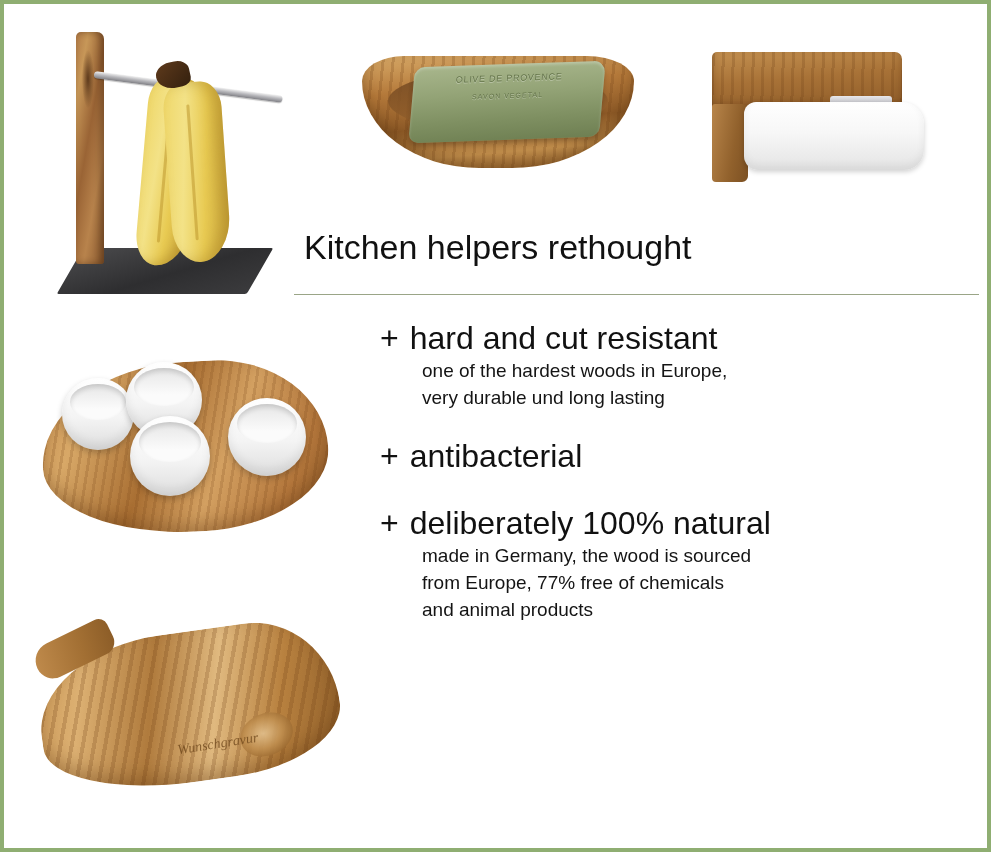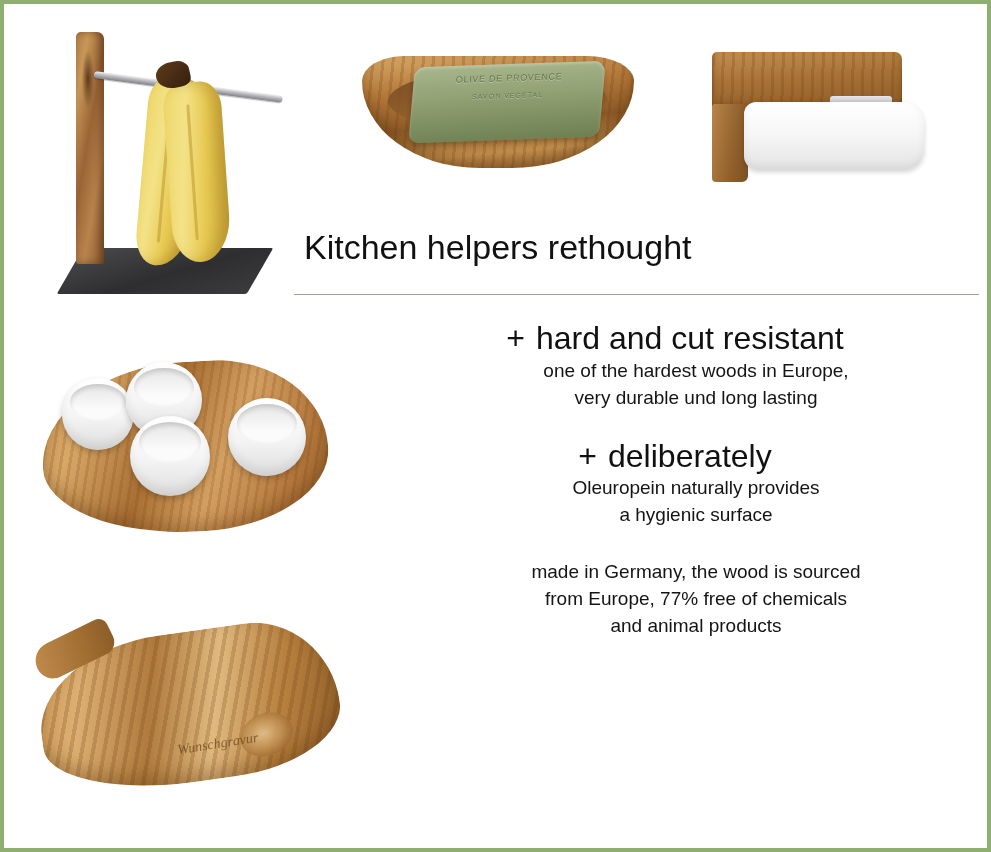--- a/index.html
+++ b/index.html
@@ -175,21 +175,21 @@
   #headline{
     position:absolute;left:300px;top:226px;
     font-size:34px;line-height:1;color:#111111;white-space:nowrap;
   }
   #title-rule{
     position:absolute;left:290px;top:290px;width:685px;height:1px;
     background:#9aa587;
   }
 
   #features{position:absolute;left:376px;top:316px;width:590px;}
-  .feature{margin-bottom:20px;text-align:center;}
+  .feature{margin-bottom:20px;}
   .feature-head{
     font-size:32px;line-height:1.18;color:#111111;white-space:nowrap;
   }
   .feature-head .plus{margin-right:11px;}
   .feature-body{
     margin-left:42px;
     font-size:19px;line-height:1.42;color:#141414;white-space:pre-line;
   }
   #feature-1{margin-bottom:26px;}
   #feature-2{margin-bottom:30px;}
@@ -261,26 +261,27 @@
     <div class="feature" id="feature-1">
       <div class="feature-head">
         <span class="plus">+</span><span>hard and cut resistant</span>
       </div>
       <div class="feature-body">one of the hardest woods in Europe,
 very durable und long lasting</div>
     </div>
 
     <div class="feature" id="feature-2">
       <div class="feature-head">
-        <span class="plus">+</span><span>deliberately</span>
-      </div>
-      <div class="feature-body">Oleuropein naturally provides
-a hygienic surface</div>
+        <span class="plus">+</span><span>antibacterial</span>
+      </div>
     </div>
 
     <div class="feature" id="feature-3">
+      <div class="feature-head">
+        <span class="plus">+</span><span>deliberately 100% natural</span>
+      </div>
       <div class="feature-body">made in Germany, the wood is sourced
 from Europe, 77% free of chemicals
 and animal products</div>
     </div>
 
   </div>
 </div>
 
 </body></html>

